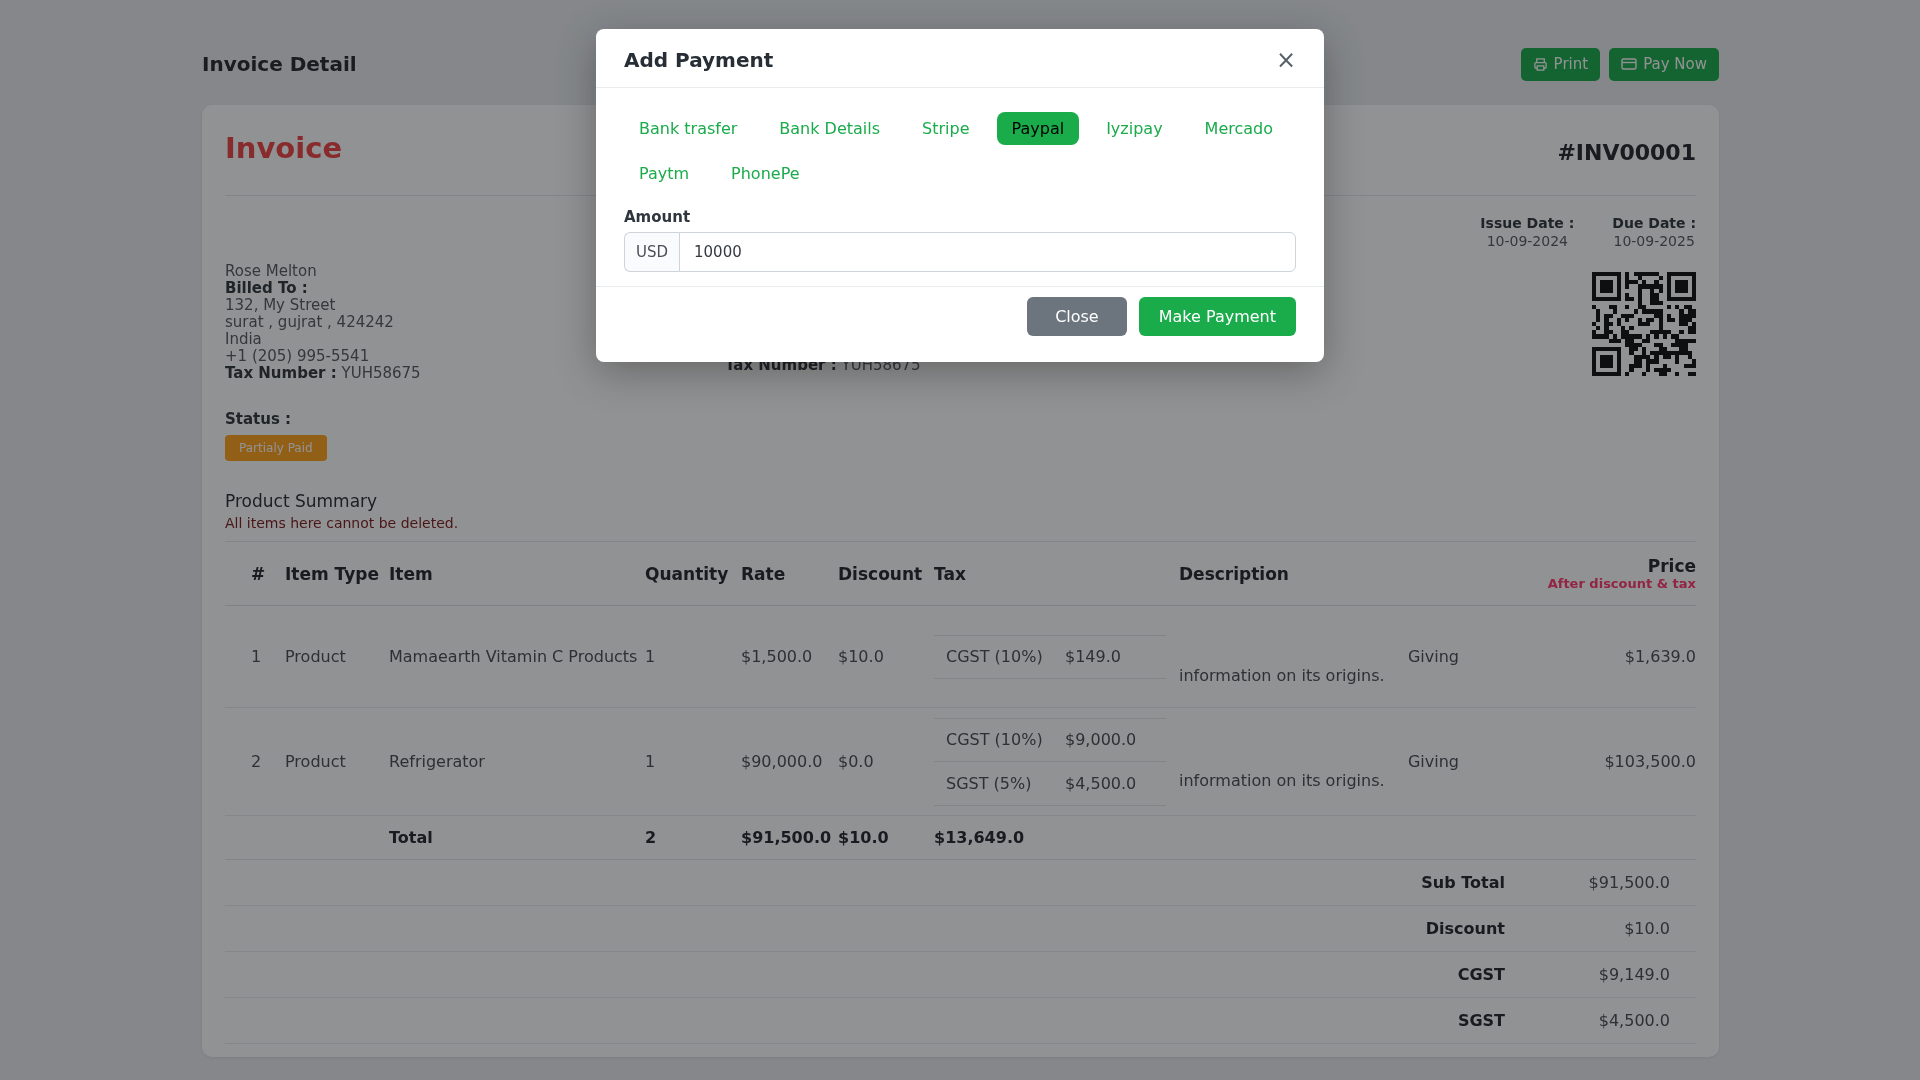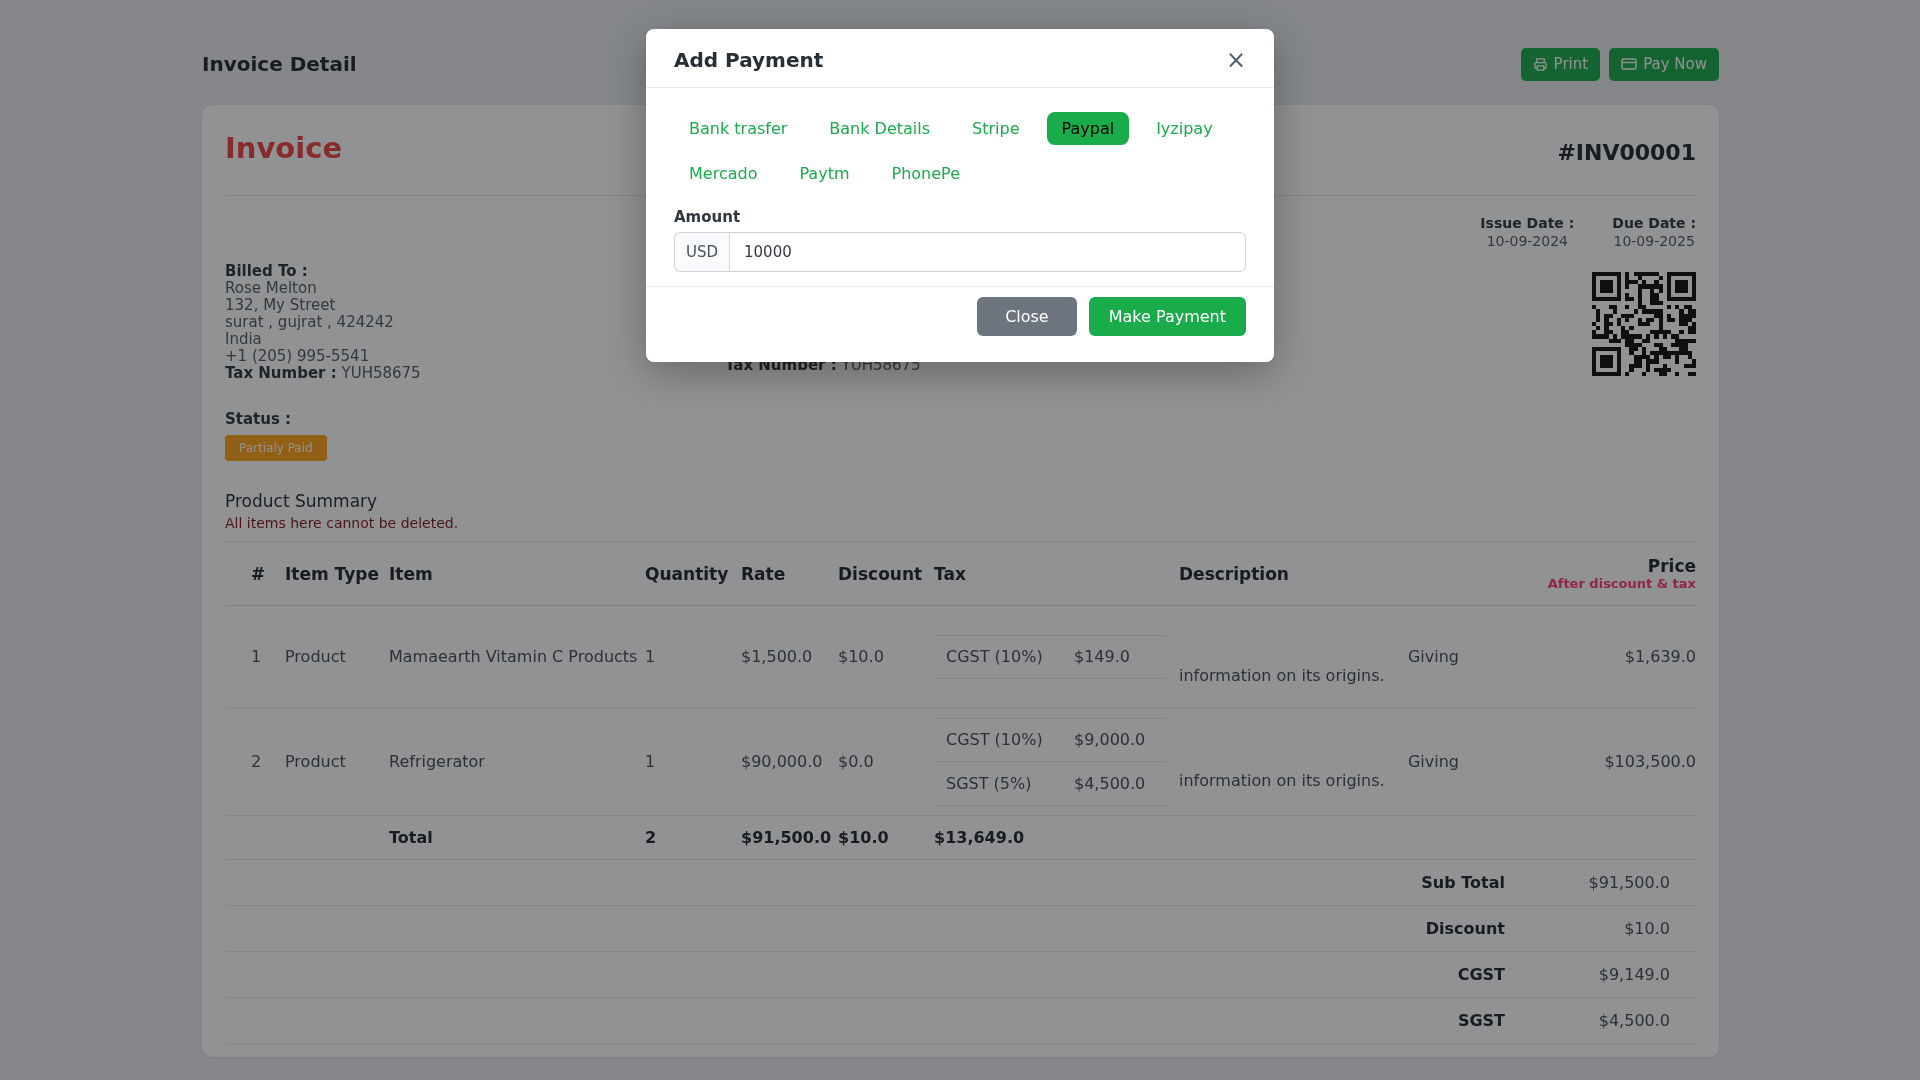--- a/index.html
+++ b/index.html
@@ -59,41 +59,41 @@
   }
   .tr > div:first-child { padding-left: 26px; }
   .thead { border-bottom: 1px solid #dee2e6; padding: 14px 0; font-weight: 700; color: #23282e; font-size: 17px; }
   .th-price { text-align: right; }
   .th-price .sub { font-size: 13px; font-weight: 700; color: #ff3a6e; }
   .row-item { border-bottom: 1px solid #e9ecef; font-size: 16px; color: #494f56; }
   .row-1 { height: 102px; }
   .row-2 { height: 108px; }
   .cell-price { text-align: right; padding-right: 0; }
   .tax-table { width: 232px; }
-  .tax-sub { display: flex; align-items: center; height: 44px; border-bottom: 1px solid #e4e7ec; gap: 9px; }
+  .tax-sub { display: flex; align-items: center; height: 44px; border-bottom: 1px solid #e4e7ec; }
   .tax-table .tax-sub:first-child { border-top: 1px solid #e4e7ec; }
   .tax-name { width: 131px; padding-left: 12px; }
   .desc-cell { transform: translateY(9px); }
   .desc-l1 { text-align: right; padding-right: 20px; }
   .desc-l2 { text-align: left; }
   .row-total { height: 44px; border-bottom: 1px solid #e4e7ec; font-size: 16px; color: #33383e; }
   .row-total .b { font-weight: 700; color: #23282e; }
   
   .sum-row {
     display: grid; grid-template-columns: 1fr 165px; padding-right: 26px;
     height: 46px; align-items: center; border-bottom: 1px solid #e9ecef;
     font-size: 16px;
   }
   .sum-label { text-align: right; font-weight: 700; color: #23282e; }
   .sum-value { text-align: right; color: #494f56; }
   
   .backdrop { position: fixed; inset: 0; background: rgba(10, 13, 16, 0.45); z-index: 10; }
   .modal {
     position: fixed; top: 29px; left: 50%; transform: translateX(-50%);
-    width: 628px; background: #fff; border-radius: 8px; z-index: 20;
+    width: 728px; background: #fff; border-radius: 8px; z-index: 20;
     box-shadow: 0 10px 40px rgba(0,0,0,0.3);
   }
   .modal-header { display: flex; justify-content: space-between; align-items: center; padding: 19px 28px 15px 28px; }
   .modal-title { font-size: 20px; font-weight: 600; color: #272e35; }
   .modal-close { background: none; border: none; font-size: 24px; line-height: 20px; color: #55606b; cursor: pointer; font-family: inherit; }
   .modal-divider { border: none; border-top: 1px solid #e9ecef; }
   .modal-body { padding: 24px 28px 0 28px; }
   .tabs { display: flex; gap: 12px; flex-wrap: wrap; }
   .tab {
     background: none; border: none; cursor: pointer; font-family: inherit;
@@ -153,22 +153,22 @@
 
   <div class="card">
     <div class="title-row">
       <div class="inv-heading">Invoice</div>
       <div class="inv-number">#INV00001</div>
     </div>
     <hr class="hr">
 
     <div class="info-row">
       <div class="col-billed">
+        <div class="line">Rose Melton</div>
         <div class="line bold-label">Billed To :</div>
-        <div class="line">Rose Melton</div>
         <div class="line">132, My Street</div>
         <div class="line">surat , gujrat , 424242</div>
         <div class="line">India</div>
         <div class="line">+1 (205) 995-5541</div>
         <div class="line"><span class="bold-label">Tax Number :</span> <span>YUH58675</span></div>
       </div>
       <div class="col-shipped">
         <div class="line">+1 (823) 141-4021</div>
         <div class="line"><span class="bold-label">Tax Number :</span> <span>YUH58675</span></div>
       </div>

